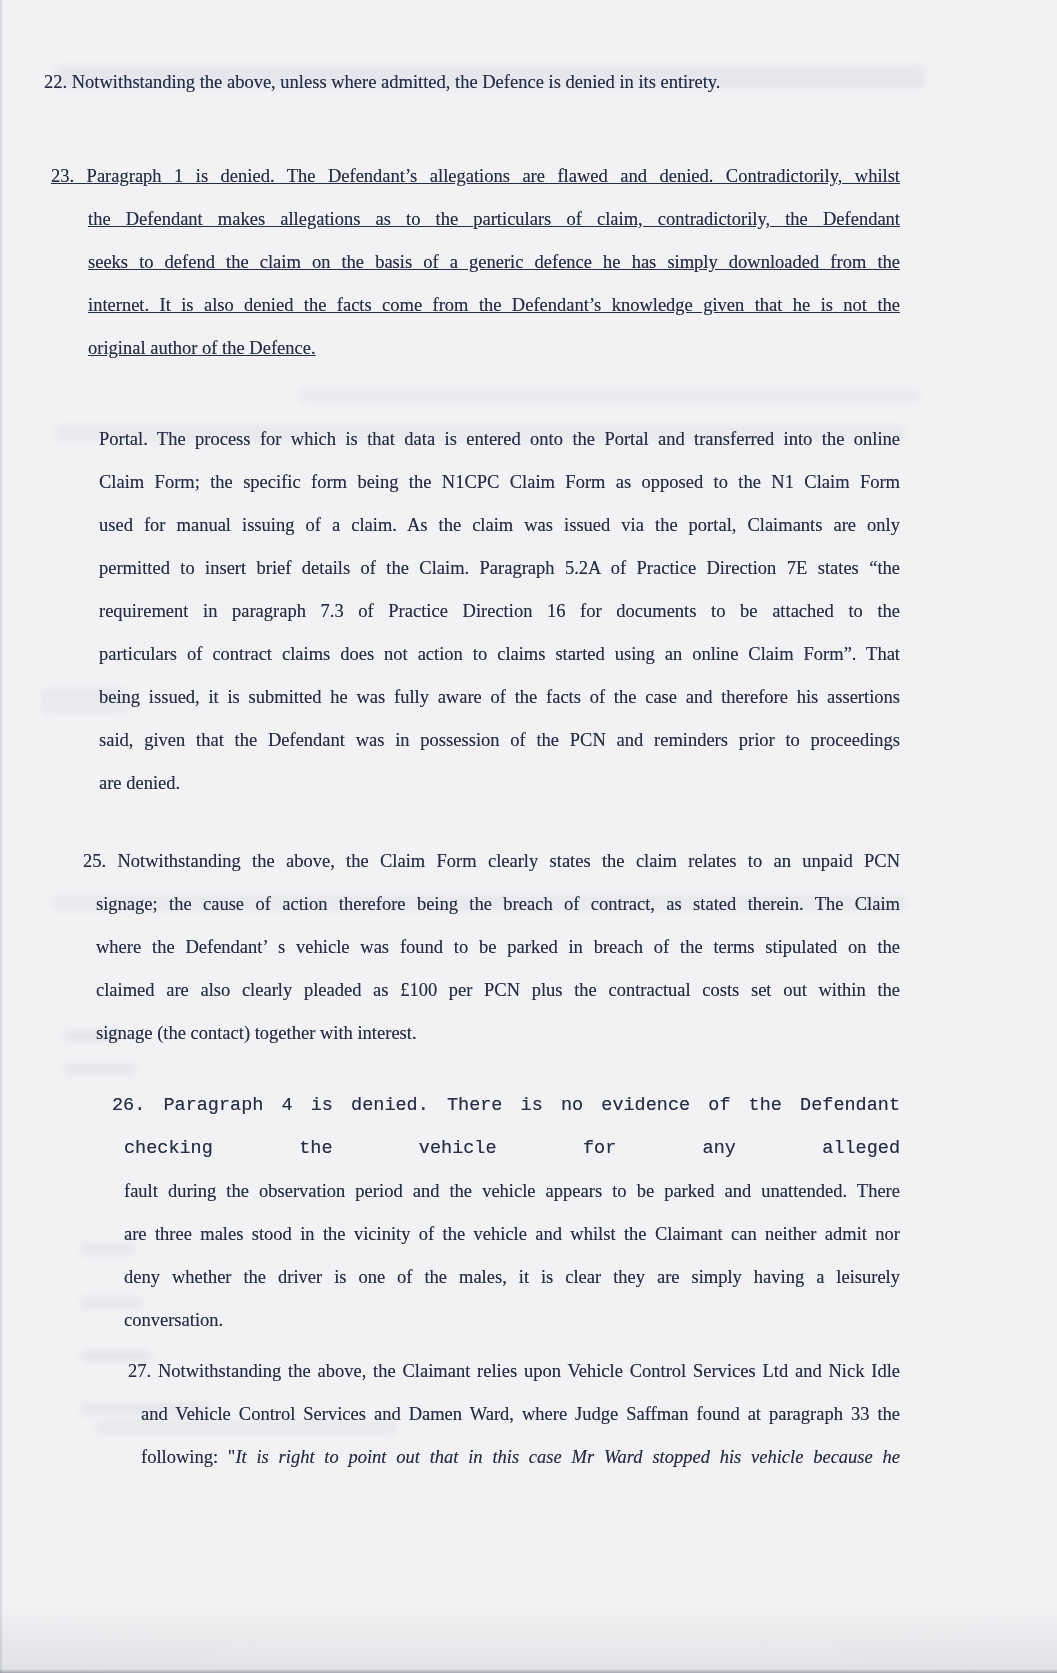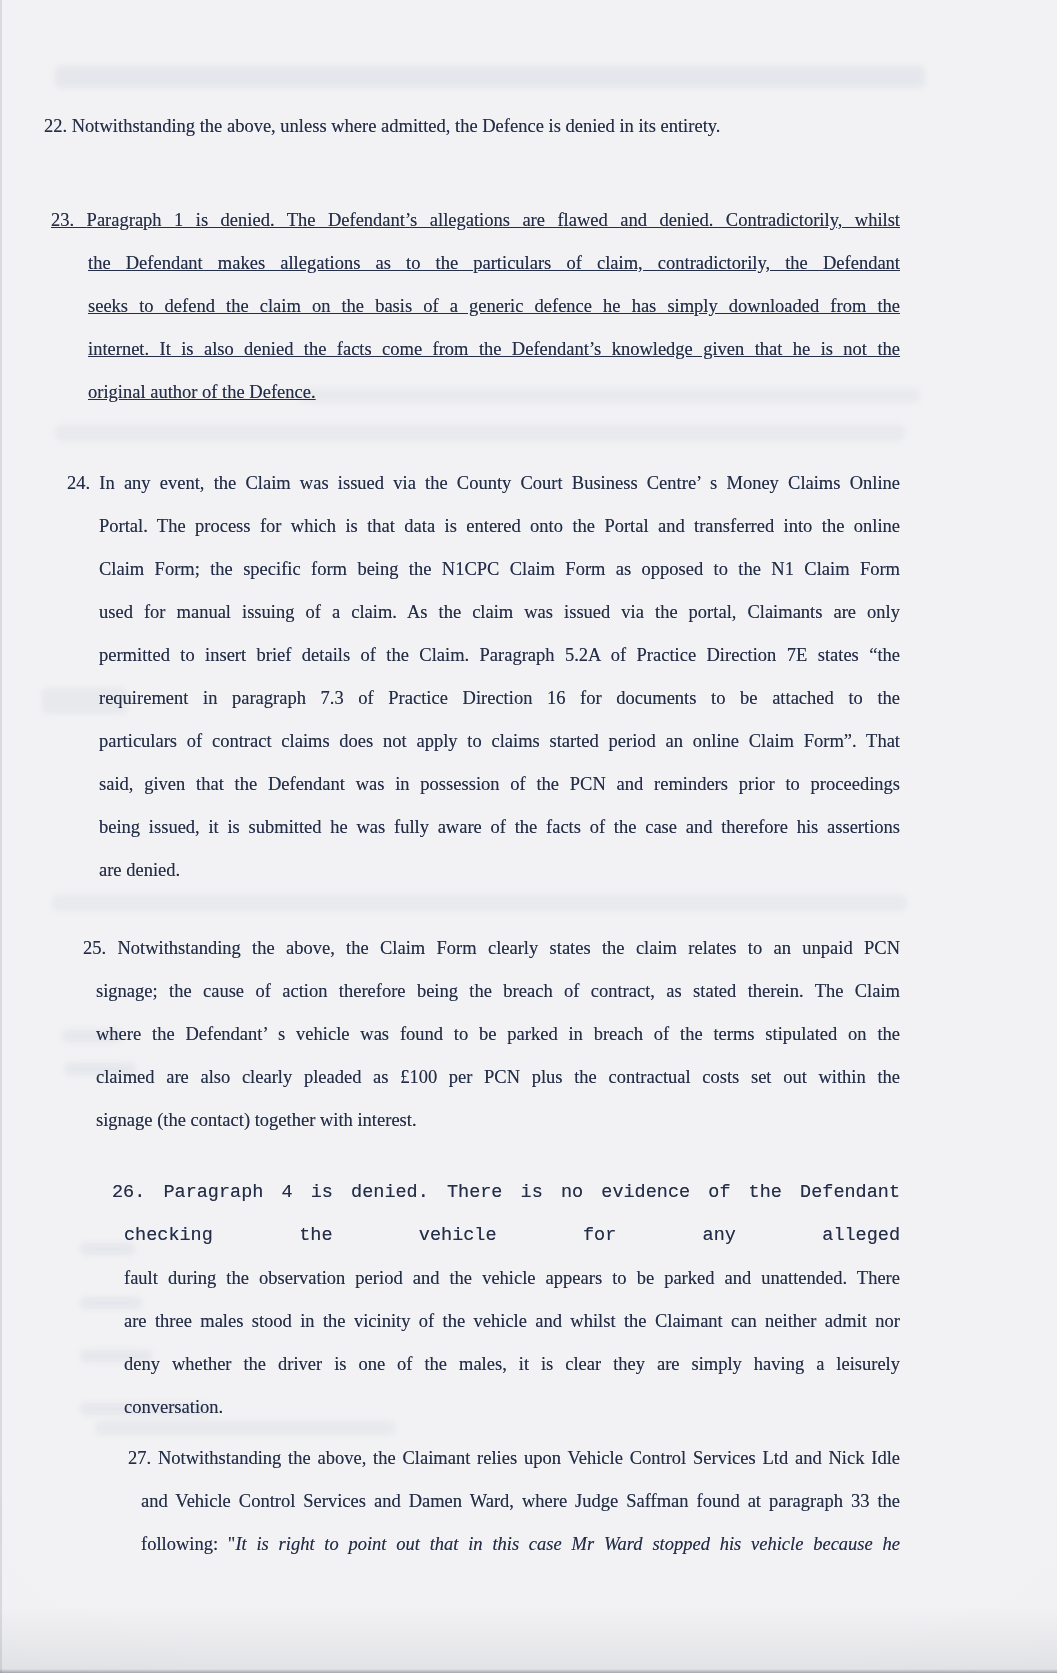--- a/index.html
+++ b/index.html
@@ -7,21 +7,21 @@
     position:relative;
     width:1057px;height:1673px;
     margin:0 auto;
     overflow:hidden;
     background:
       linear-gradient(to bottom, rgba(255,255,255,0) 96%, rgba(150,154,163,0.18) 100%),
       radial-gradient(140% 110% at 50% 42%, #f2f2f4 55%, #ededf0 88%, #e8e9ec 100%);
     font-family:"Liberation Serif","DejaVu Serif",serif;
     color:#242e48;
     box-sizing:border-box;
-    padding-top:105px;
+    padding-top:61px;
   }
   .page::after{ 
     content:"";position:absolute;left:0;bottom:0;width:100%;height:4px;
     background:linear-gradient(to bottom, rgba(120,126,138,0) 0%, rgba(85,91,105,0.45) 100%);
   }
   .page::before{ 
     content:"";position:absolute;left:0;top:0;width:2px;height:100%;
     background:rgba(140,146,158,0.25);
   }
   .para{position:relative;font-size:18.5px;}
@@ -90,29 +90,28 @@
       <div class="ln first end"><span class="num">22. </span><span>Notwithstanding the above, unless where admitted, the Defence is denied in its entirety.</span></div>
     </div>
   <div class="para" id="p23">
       <div class="ln first"><span class="num">23. </span><span>Paragraph 1 is denied.  The Defendant’s allegations are flawed and denied.  Contradictorily, whilst</span></div>
       <div class="ln"><span>the Defendant makes allegations as to the particulars of claim, contradictorily, the Defendant</span></div>
       <div class="ln"><span>seeks to defend the claim on the basis of a generic defence he has simply downloaded from the</span></div>
       <div class="ln"><span>internet.  It is also denied the facts come from the Defendant’s knowledge given that he is not the</span></div>
       <div class="ln end"><span>original author of the Defence.</span></div>
     </div>
   <div class="para" id="p24">
-      <div class="ln first"><span class="num">24. </span><span>In any event, the Claim was issued via the County Court Business Centre’ s Money Claims Online</span></div>
       <div class="ln"><span>Portal.  The process for which is that data is entered onto the Portal and transferred into the online</span></div>
       <div class="ln"><span>Claim Form; the specific form being the N1CPC Claim Form as opposed to the N1 Claim Form</span></div>
       <div class="ln"><span>used for manual issuing of a claim.  As the claim was issued via the portal, Claimants are only</span></div>
       <div class="ln"><span>permitted to insert brief details of the Claim. Paragraph 5.2A of Practice Direction 7E states “the</span></div>
       <div class="ln"><span>requirement in paragraph 7.3 of Practice Direction 16 for documents to be attached to the</span></div>
-      <div class="ln"><span>particulars of contract claims does not apply to claims started period an online Claim Form”.  That</span></div>
+      <div class="ln"><span>particulars of contract claims does not action to claims started using an online Claim Form”.  That</span></div>
+      <div class="ln"><span>being issued, it is submitted he was fully aware of the facts of the case and therefore his assertions</span></div>
       <div class="ln"><span>said, given that the Defendant was in possession of the PCN and reminders prior to proceedings</span></div>
-      <div class="ln"><span>being issued, it is submitted he was fully aware of the facts of the case and therefore his assertions</span></div>
       <div class="ln end"><span>are denied.</span></div>
     </div>
   <div class="para" id="p25">
       <div class="ln first"><span class="num">25. </span><span>Notwithstanding the above, the Claim Form clearly states the claim relates to an unpaid PCN</span></div>
       <div class="ln"><span>signage; the cause of action therefore being the breach of contract, as stated therein.  The Claim</span></div>
       <div class="ln"><span>where the Defendant’ s vehicle was found to be parked in breach of the terms stipulated on the</span></div>
       <div class="ln"><span>claimed are also clearly pleaded as £100 per PCN plus the contractual costs set out within the</span></div>
       <div class="ln end"><span>signage (the contact) together with interest.</span></div>
     </div>
   <div class="para" id="p26">

